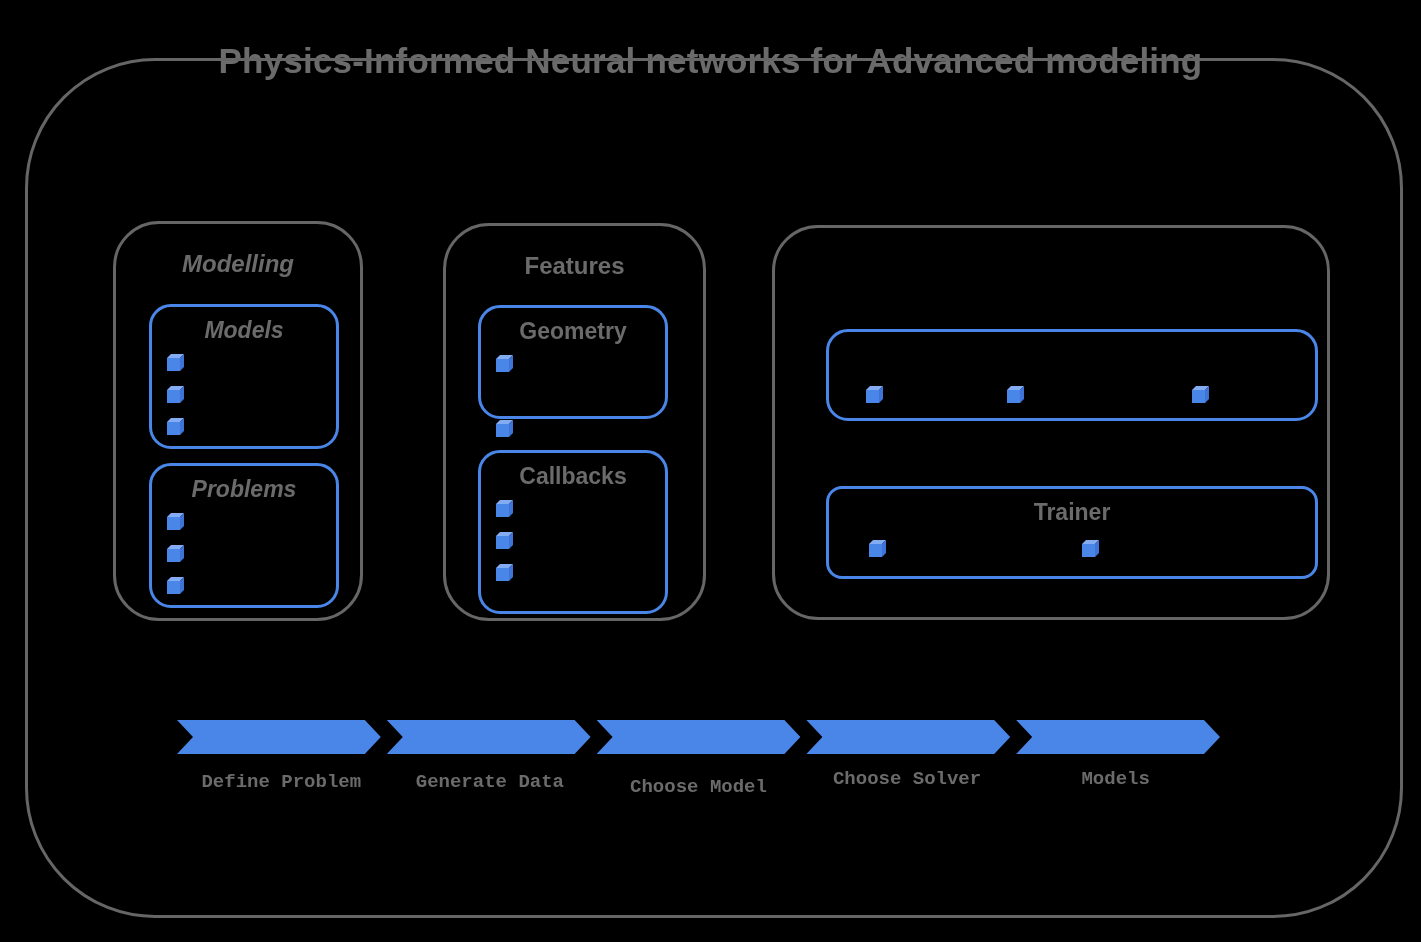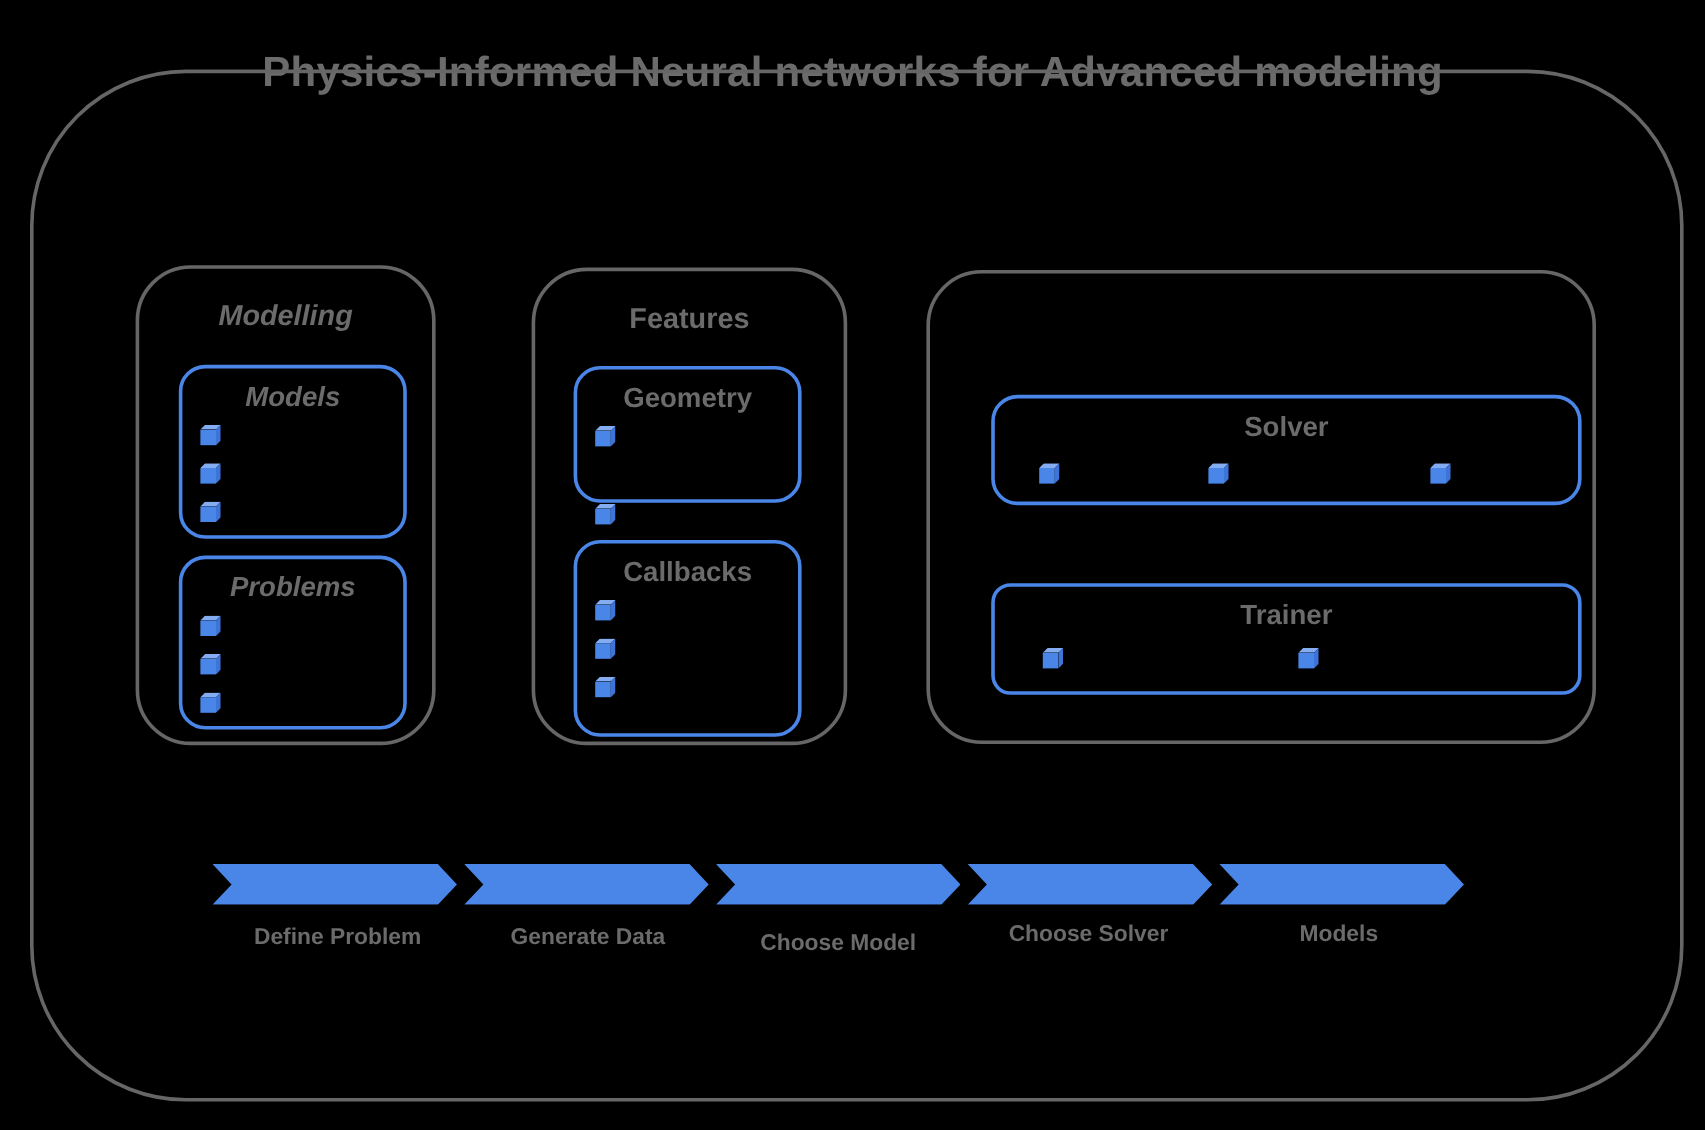--- a/index.html
+++ b/index.html
@@ -127,20 +127,21 @@
     left: 177px; top: 771px;
     width: 1043px;
     display: flex;
   }
   .flow-label {
     flex: 1;
     text-align: center;
     font-size: 19px;
     font-weight: bold;
     color: var(--gray-text);
+    font-family: Liberation Mono, monospace;
   }
   .flow-label:nth-child(3) { transform: translateY(5px); }
   .flow-label:nth-child(4),
   .flow-label:nth-child(5) { transform: translateY(-3px); }
 </style>
 </head>
 <body>
 
 <div class="canvas">
 
@@ -215,21 +216,20 @@
             <span class="cube">
               <span class="face-top"></span>
               <span class="face-side"></span>
             </span>
           </div>
       </div>
     </div>
 
     <div class="group optimization">
       <div class="box solver">
-        <div class="box-label">Solver</div>
         <div class="bullets">
             <span class="cube">
               <span class="face-top"></span>
               <span class="face-side"></span>
             </span>
             <span class="cube">
               <span class="face-top"></span>
               <span class="face-side"></span>
             </span>
             <span class="cube">

